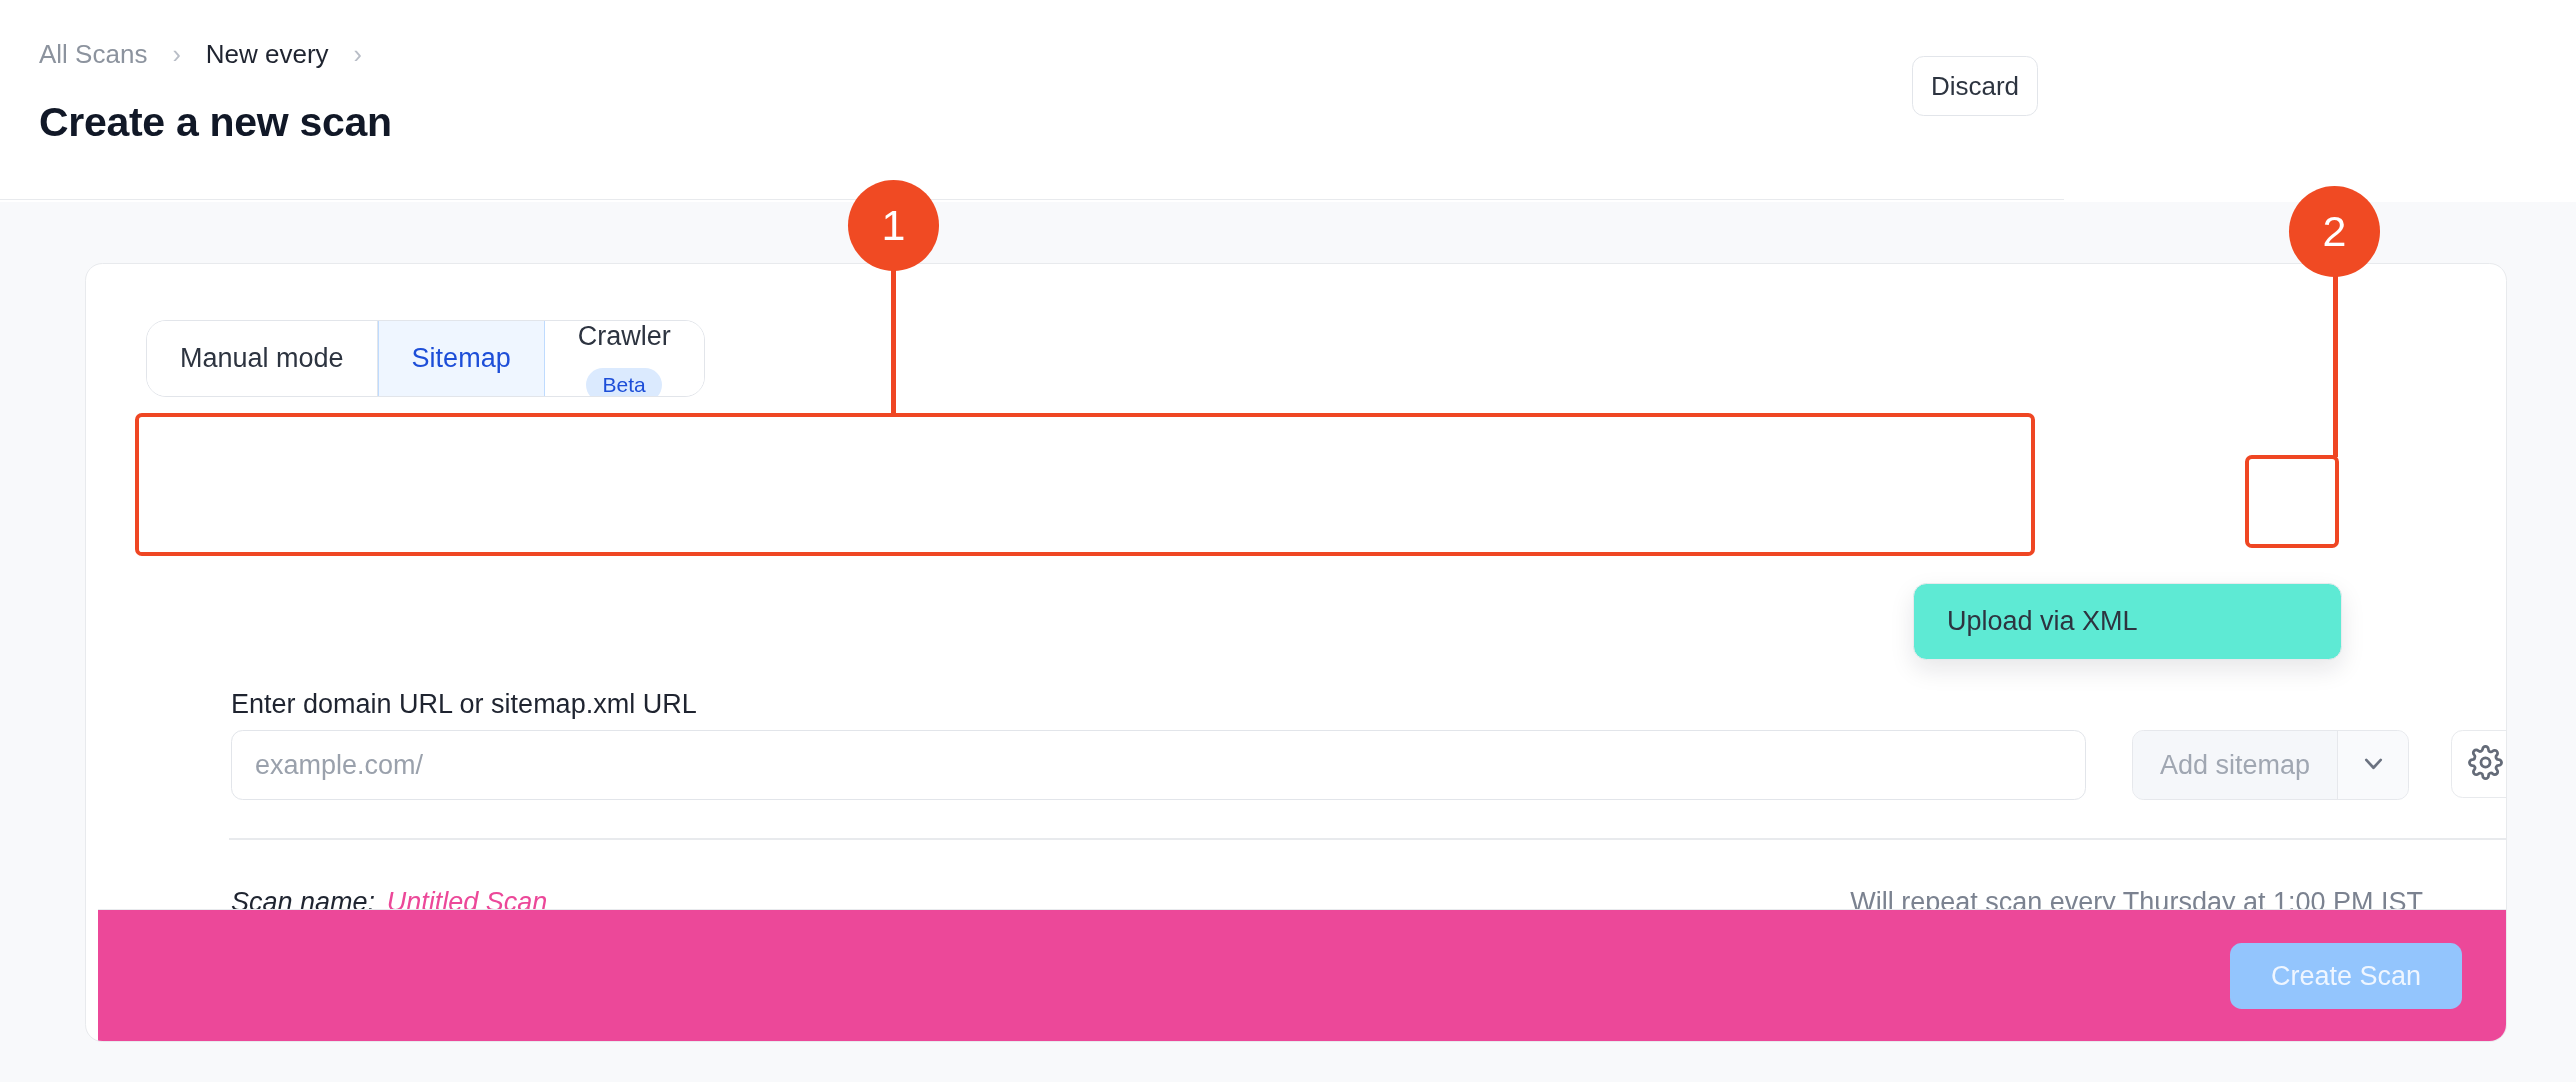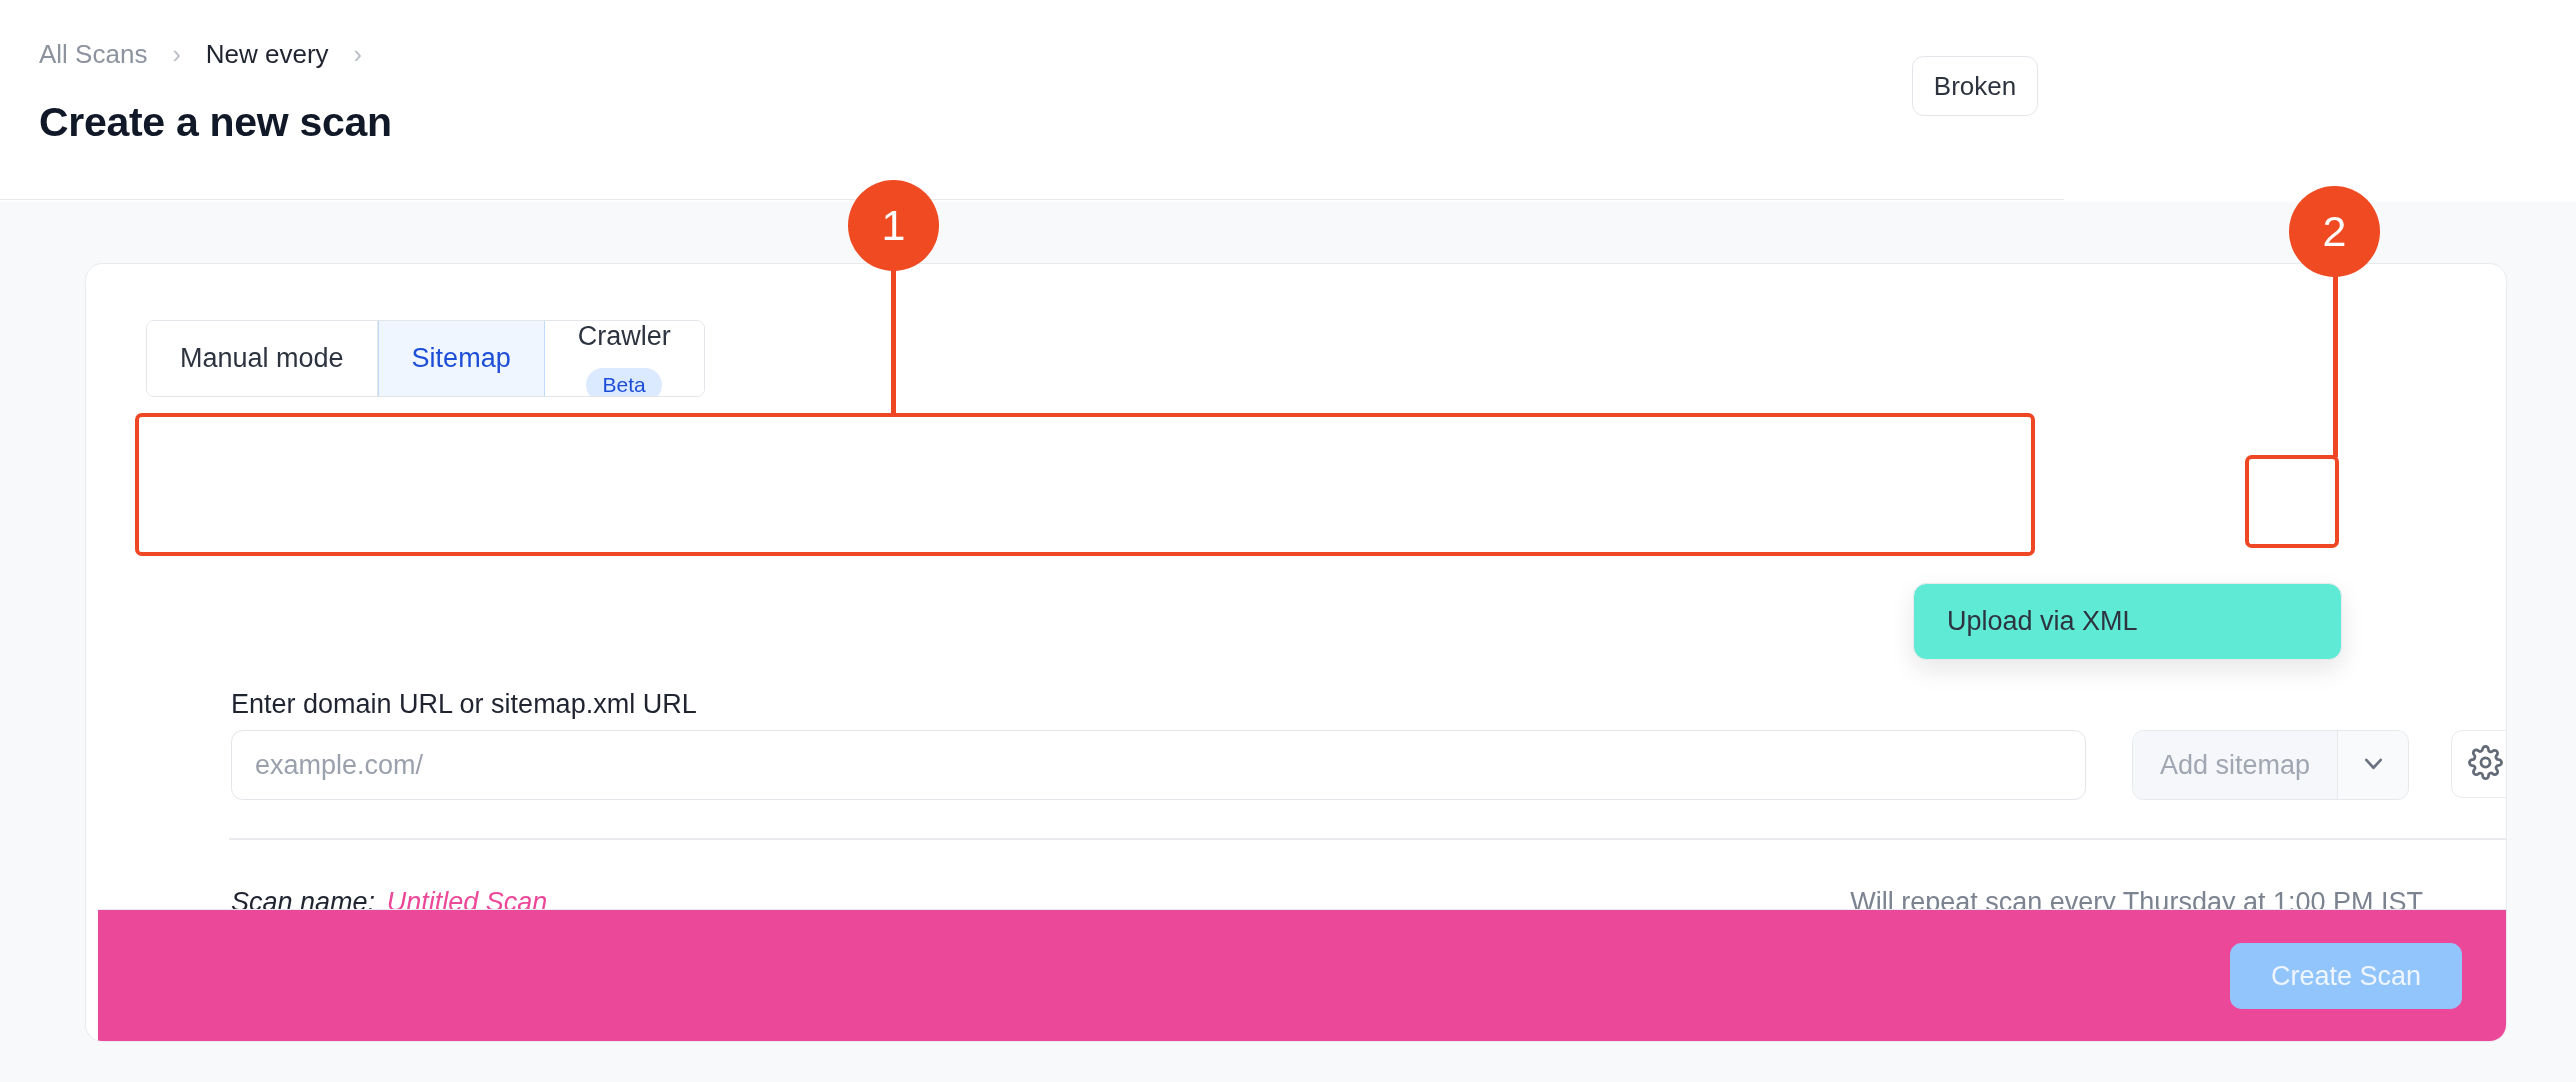--- a/index.html
+++ b/index.html
@@ -66,21 +66,21 @@
     color: #eff6ff; font-family: "Liberation Sans", sans-serif;
     font-size: 27px;
     display: flex; align-items: center; justify-content: center;
     cursor: default;
   }
 
   
   .tabs {
     position: absolute; left: 60px; top: 56px;
     height: 77px; display: flex;
-    border: 1.9px solid #e2e5ea; border-radius: 8px; overflow: hidden;
+    border: 1.9px solid #e2e5ea; border-radius: 20px; overflow: hidden;
     background: #ffffff;
   }
   .tab {
     display: flex; align-items: center; gap: 15.5px;
     padding: 0 33px; height: 100%;
     font-size: 27px; color: #2d3440;
     background: #ffffff; cursor: pointer;
     border-right: 1.9px solid #e2e5ea;
   }
   .tab:last-child { border-right: none; flex-direction: column; }
@@ -220,21 +220,21 @@
 
     <div class="breadcrumb">
       <span class="bc-item">All Scans</span>
       <span class="bc-sep">›</span>
       <span class="bc-item current">New every</span>
       <span class="bc-sep">›</span>
     </div>
 
     <h1 class="page-title">Create a new scan</h1>
 
-    <button class="discard-btn">Broken</button>
+    <button class="discard-btn">Discard</button>
   </div>
 
   <div class="page-body">
 
     <div class="card">
       <div class="card-inner">
 
         <div class="tabs">
           <div class="tab">
             <span>Manual mode</span>

